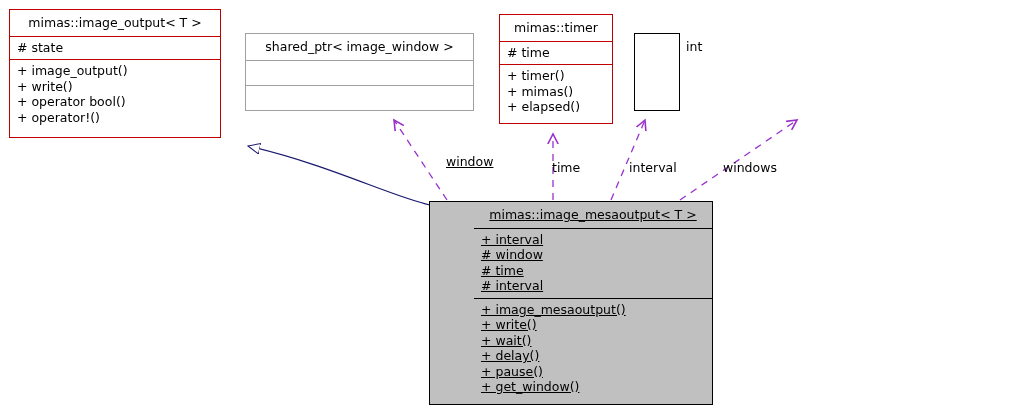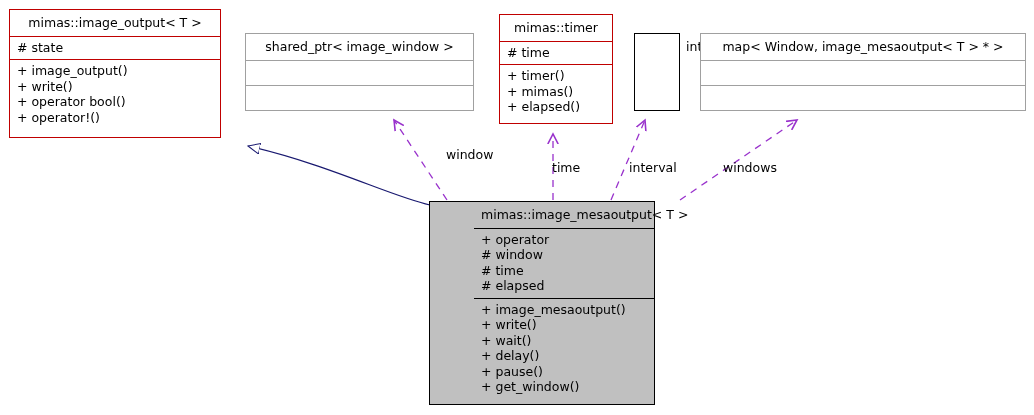--- a/index.html
+++ b/index.html
@@ -104,21 +104,21 @@
 
     <g>
       <path d="M 611 200 L 645 120" fill="none" stroke="#9932cc" stroke-width="1.3" stroke-dasharray="7,6" marker-end="url(#open-arrow)"></path>
     </g>
 
     <g>
       <path d="M 680 200 L 797 120" fill="none" stroke="#9932cc" stroke-width="1.3" stroke-dasharray="7,6" marker-end="url(#open-arrow)"></path>
     </g>
   </svg>
 
-  <div class="edge-label" style="left:446px; top:148px;">window</div>
+  <div class="edge-label" style="left:446px; top:155px;text-decoration:underline;">window</div>
   <div class="edge-label" style="left:552px; top:161px;">time</div>
   <div class="edge-label" style="left:621px; top:161px;margin-left:8px;">interval</div>
   <div class="edge-label" style="left:723px; top:161px;">windows</div>
 
   <div class="uml-node red" style="left:9px; top:9px; width:212px; height:129px;">
     <div class="compartment title">mimas::image_output&lt; T &gt;</div>
     <div class="sep"></div>
     <div class="compartment">
       <div class="member"># state</div>
     </div>
@@ -154,36 +154,29 @@
   </div>
 
   <div class="uml-node black" style="left:634px; top:33px; width:41px; height:78px;">
     <div class="compartment title">int</div>
     <div class="sep"></div>
     <div class="compartment empty grow"></div>
     <div class="sep"></div>
     <div class="compartment empty grow"></div>
   </div>
 
-  <div class="uml-node gray" style="left:700px; top:33px; width:326px; height:78px;">
-    <div class="compartment title">map&lt; Window, image_mesaoutput&lt; T &gt; * &gt;</div>
-    <div class="sep"></div>
-    <div class="compartment empty grow"></div>
-    <div class="sep"></div>
-    <div class="compartment empty grow"></div>
-  </div>
 
-  <div class="uml-node black filled" style="left:429px; top:201px; width:226px; height:204px;">
+  <div class="uml-node black filled" style="left:429px; top:201px; width:284px; height:204px;text-decoration:underline;">
     <div class="compartment title">mimas::image_mesaoutput&lt; T &gt;</div>
     <div class="sep"></div>
     <div class="compartment">
-      <div class="member">+ operator</div>
+      <div class="member">+ interval</div>
       <div class="member"># window</div>
       <div class="member"># time</div>
-      <div class="member"># elapsed</div>
+      <div class="member"># interval</div>
     </div>
     <div class="sep"></div>
     <div class="compartment grow">
       <div class="member">+ image_mesaoutput()</div>
       <div class="member">+ write()</div>
       <div class="member">+ wait()</div>
       <div class="member">+ delay()</div>
       <div class="member">+ pause()</div>
       <div class="member">+ get_window()</div>
     </div>

